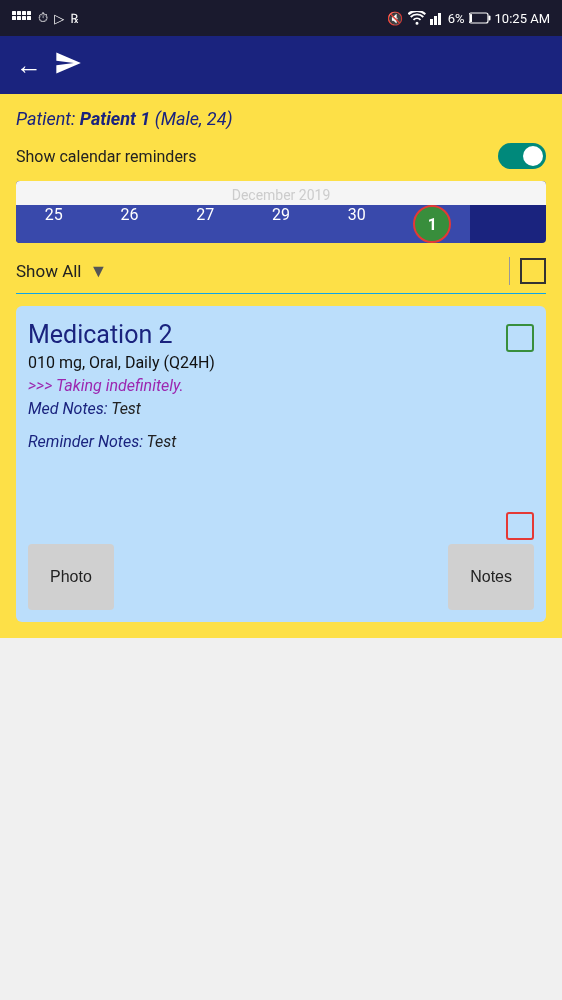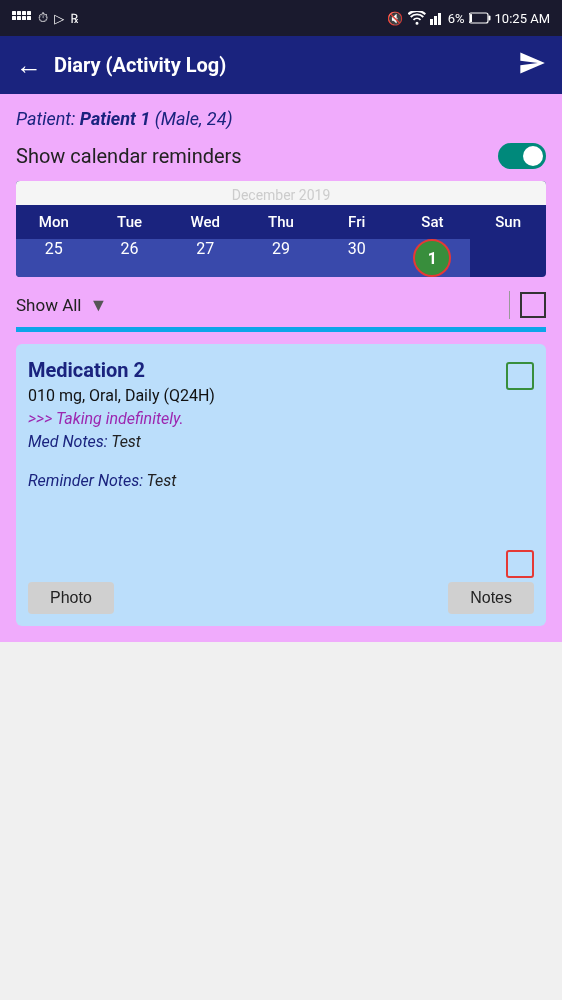--- a/index.html
+++ b/index.html
@@ -47,21 +47,21 @@
       color: white;
     }
     .header-send {
       font-size: 22px;
       color: white;
       cursor: pointer;
     }
 
     
     .main-content {
-      background: #f0abfc;
+      background: #fde047;
       padding: 14px 16px 16px 16px;
     }
 
     
     .patient-info {
       font-size: 18px;
       color: #1a237e;
       margin-bottom: 14px;
       font-style: italic;
     }
@@ -71,21 +71,21 @@
     }
 
     
     .calendar-toggle-row {
       display: flex;
       align-items: center;
       justify-content: space-between;
       margin-bottom: 12px;
     }
     .calendar-toggle-label {
-      font-size: 20px;
+      font-size: 16px;
       color: #222;
     }
     .toggle-switch {
       width: 48px;
       height: 26px;
       background: #00897b;
       border-radius: 13px;
       position: relative;
       cursor: pointer;
     }
@@ -150,21 +150,21 @@
       margin: 0 auto;
       font-size: 16px;
       font-weight: bold;
       color: white;
     }
 
     
     .filter-row {
       display: flex;
       align-items: center;
-      border-bottom: 5px solid #0ea5e9;
+      border-bottom: 1px solid #0ea5e9;
       padding-bottom: 8px;
       margin-bottom: 12px;
     }
     .filter-dropdown {
       flex: 1;
       display: flex;
       align-items: center;
       font-size: 17px;
       color: #222;
       cursor: pointer;
@@ -188,22 +188,22 @@
     }
 
     
     .med-card {
       background: #bbdefb;
       border-radius: 6px;
       padding: 14px 12px 12px 12px;
       position: relative;
     }
     .med-card-title {
-      font-size: 20px;
-      font-weight: bold;
+      font-size: 25px;
+      font-weight: normal;
       color: #1a237e;
       margin-bottom: 4px;
     }
     .med-time {
       font-size: 16px;
       font-weight: bold;
       color: #111;
       text-decoration: underline;
       margin-bottom: 4px;
     }
@@ -215,40 +215,40 @@
     .med-taking {
       font-size: 16px;
       color: #9c27b0;
       font-style: italic;
       margin-bottom: 4px;
     }
     .med-notes {
       font-size: 16px;
       color: #1a237e;
       font-style: italic;
-      margin-bottom: 20px;
+      margin-bottom: 14px;
     }
     .med-reminder-notes {
       font-size: 16px;
       color: #1a237e;
       font-style: italic;
       margin-bottom: 12px;
     }
 
     
     .card-buttons {
       display: flex;
       justify-content: space-between;
       margin-top: 4px;
     }
     .card-btn {
       background: #d0d0d0;
       border: none;
       border-radius: 4px;
-      padding: 7px 22px;
+      padding: 24px 22px;
       font-size: 16px;
       color: #222;
       cursor: pointer;
     }
 
     
     .med-card-inner {
       display: flex;
     }
     .med-card-content {
@@ -303,21 +303,20 @@
       <rect x="0" y="1" width="19" height="10" rx="2"></rect>
         <rect x="19.5" y="3.5" width="2" height="5" rx="1" fill="white" stroke="none"></rect>
       <rect x="1" y="2" width="2" height="8" rx="0.5" fill="white" stroke="none"></rect>
     </svg>
     <span>10:25 AM</span>
   </div>
 </div>
 
 <div class="app-header">
   <span class="header-back">←</span>
-  <span class="header-title">Diary (Activity Log)</span>
 
   <span class="header-send">
     <svg width="28" height="28" viewBox="0 0 24 24" fill="white">
       <path d="M2.01 21L23 12 2.01 3 2 10l15 2-15 2z"></path>
     </svg>
   </span>
 </div>
 
 <div class="main-content">
 
@@ -325,29 +324,20 @@
     <span>Patient: </span><span class="patient-name">Patient 1</span><span> (Male, 24)</span>
   </div>
 
   <div class="calendar-toggle-row">
     <span class="calendar-toggle-label">Show calendar reminders</span>
     <div class="toggle-switch"></div>
   </div>
 
   <div class="calendar-container">
     <div class="calendar-month">December 2019</div>
-    <div class="calendar-grid">
-      <div class="cal-header-cell">Mon</div>
-      <div class="cal-header-cell">Tue</div>
-      <div class="cal-header-cell">Wed</div>
-      <div class="cal-header-cell">Thu</div>
-      <div class="cal-header-cell">Fri</div>
-      <div class="cal-header-cell">Sat</div>
-      <div class="cal-header-cell">Sun</div>
-    </div>
     <div class="calendar-grid">
       <div class="cal-day-cell">25</div>
       <div class="cal-day-cell">26</div>
       <div class="cal-day-cell">27</div>
       <div class="cal-day-cell">29</div>
       <div class="cal-day-cell">30</div>
       <div class="cal-day-cell selected">
         <div class="cal-day-selected-circle">1</div>
       </div>
     </div>

